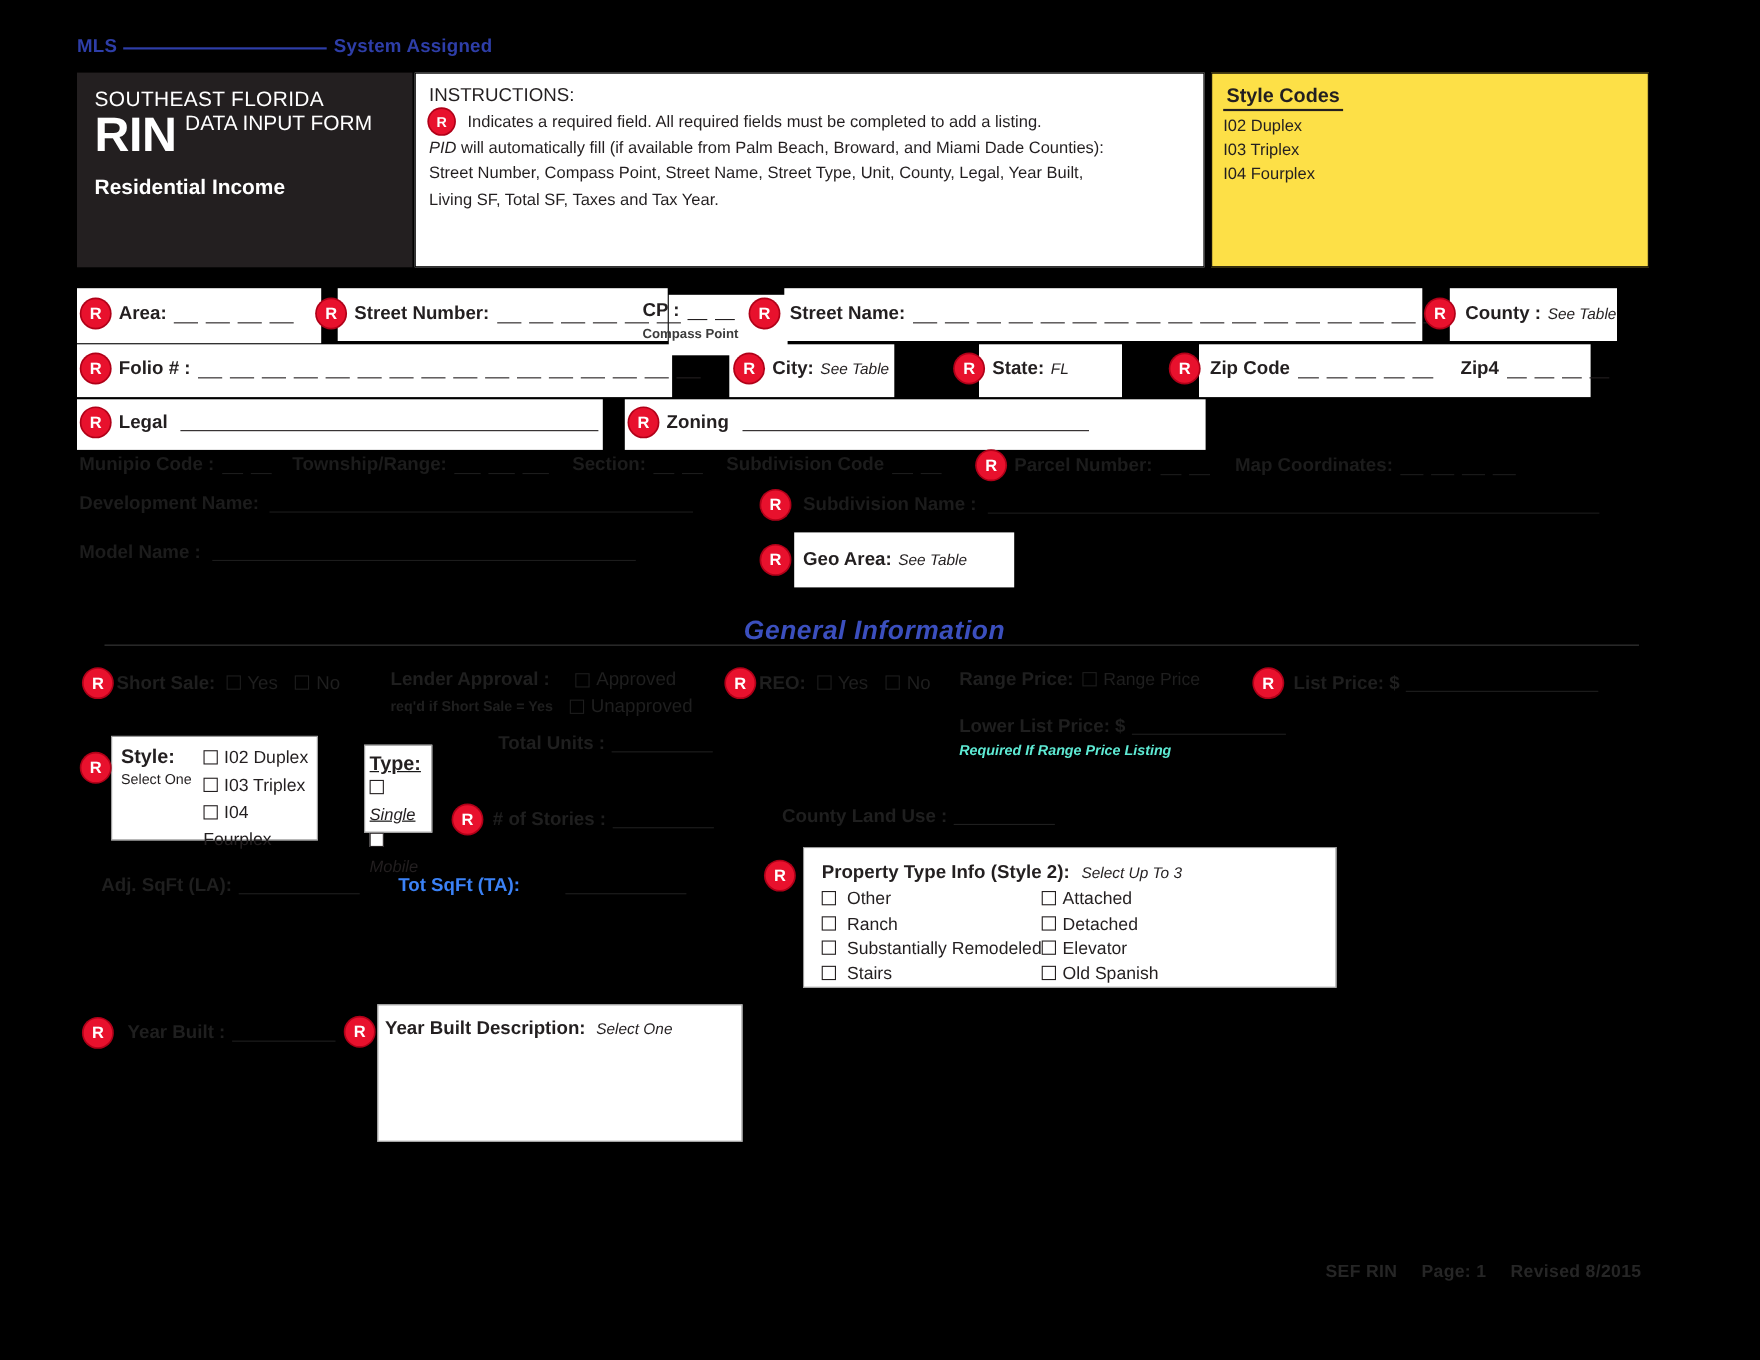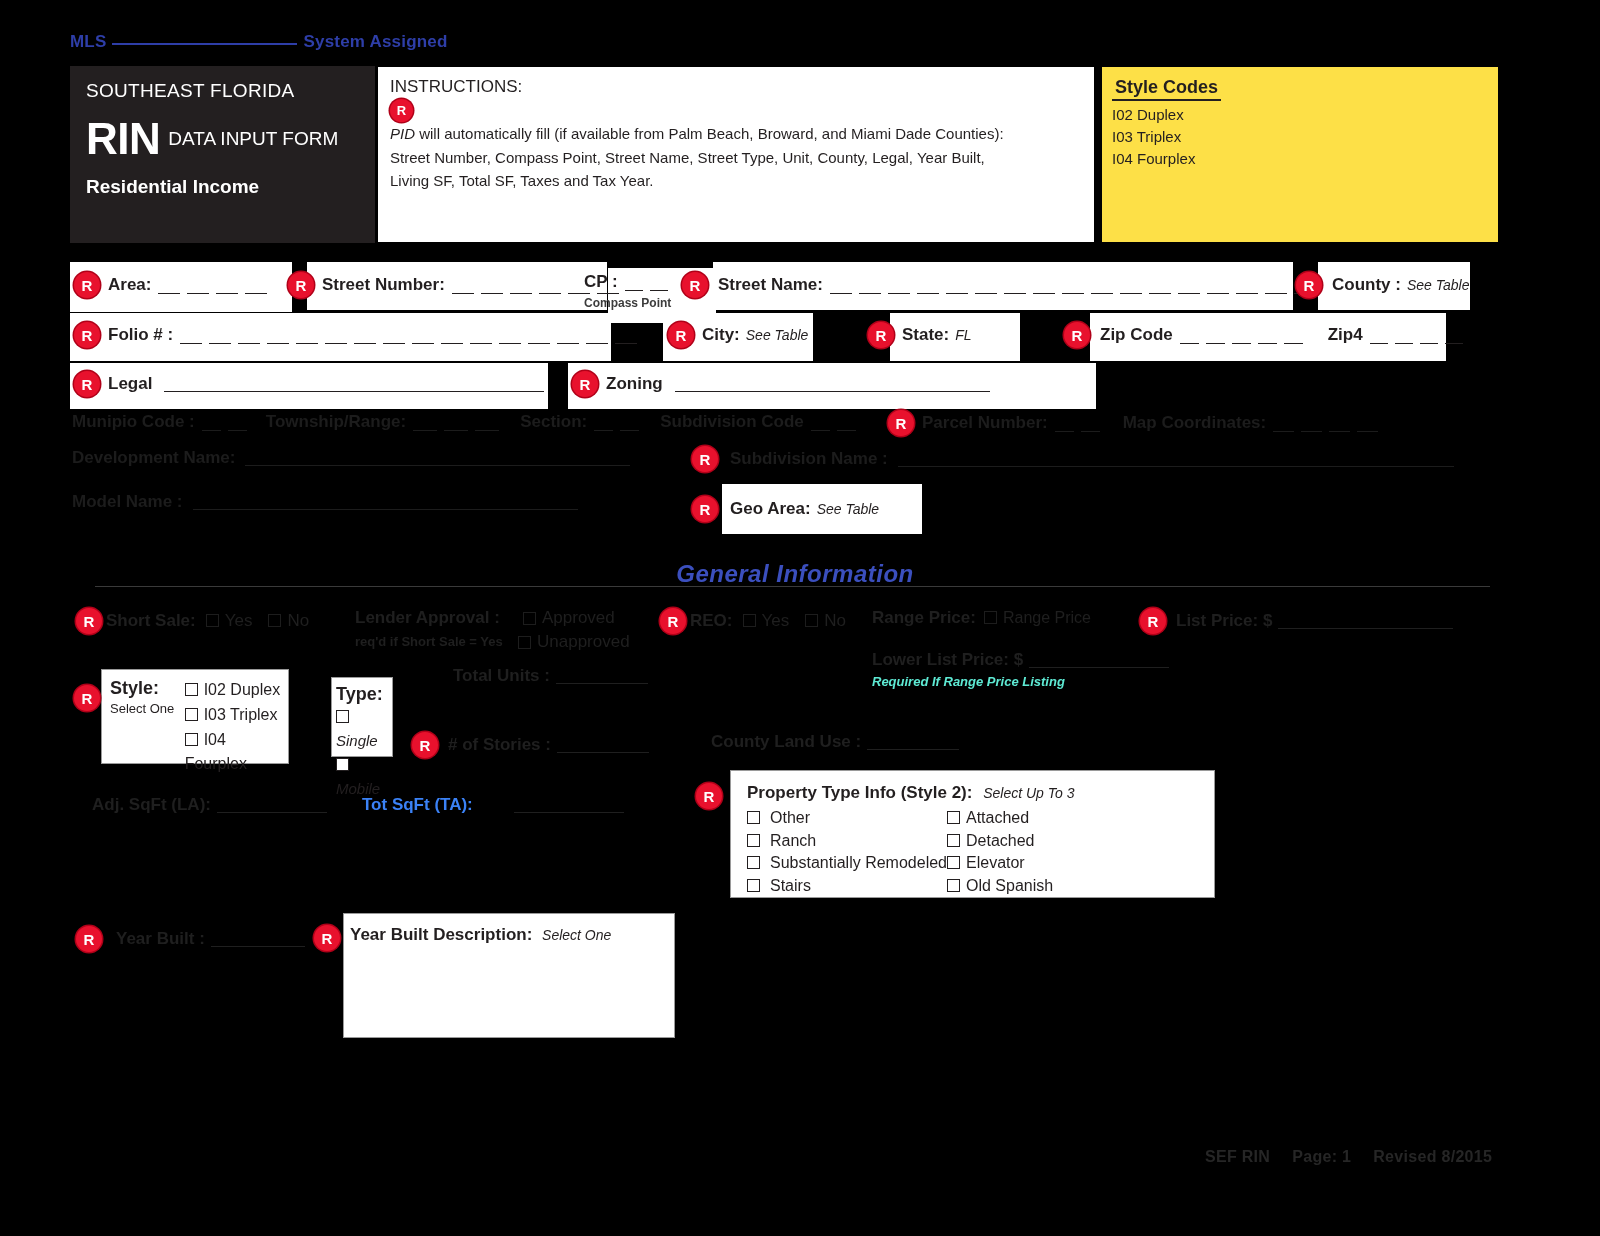--- a/index.html
+++ b/index.html
@@ -25,21 +25,21 @@
     display: inline-block; width: 185px; border-bottom: 2.5px solid #2e3ea8;
     margin: 0 6px; vertical-align: 2px;
   }
 
   
   .hdr-dark {
     left: 70px; top: 66px; width: 305px; height: 177px;
     background: #231f20; color: #fff; padding: 14px 0 0 16px;
   }
   .hdr-se { font-size: 19px; font-weight: 400; letter-spacing: .3px; }
-  .hdr-rinline { margin-top: 16px; display: flex; align-items: center; }
+  .hdr-rinline { display: flex; align-items: flex-start; }
   .hdr-rin { font-size: 44px; font-weight: bold; letter-spacing: -.5px; line-height: .95; }
   .hdr-dif { font-size: 19px; margin-left: 8px; }
   .hdr-res { margin-top: 16px; font-size: 19px; font-weight: bold; }
 
   .instr-box {
     left: 377px; top: 66px; width: 718px; height: 177px;
     background: #fff; border: 1.5px solid #000; padding: 10px 12px;
   }
   .instr-title { font-size: 17px; color: #231f20; margin-bottom: 2px; }
   .instr-l { font-size: 15px; color: #231f20; line-height: 1.58; white-space: nowrap; }
@@ -115,20 +115,21 @@
       <span class="hdr-rin">RIN</span>
       <span class="hdr-dif">DATA INPUT FORM</span>
     </div>
     <div class="hdr-res">Residential Income</div>
   </div>
 
   <div class="abs instr-box">
     <div class="instr-title">INSTRUCTIONS:</div>
     <div class="instr-row1">
       <span class="rbadge sm">R</span>
+      <span class="instr-l">Indicates a required field.  All required fields must be completed to add a listing.</span>
     </div>
     <div class="instr-l"><i>PID</i><span> will automatically fill (if available from Palm Beach, Broward, and Miami Dade Counties):</span></div>
     <div class="instr-l">Street Number, Compass Point, Street Name, Street Type, Unit, County, Legal, Year Built,</div>
     <div class="instr-l">Living SF, Total SF, Taxes and Tax Year.</div>
   </div>
 
   <div class="abs style-box">
     <div class="style-title">Style Codes</div>
     <div class="style-item">I02 Duplex</div>
     <div class="style-item">I03 Triplex</div>
@@ -398,21 +399,21 @@
         <div><i class="cb"></i><span>I02 Duplex</span></div>
         <div><i class="cb"></i><span>I03 Triplex</span></div>
         <div><i class="cb"></i><span>I04 Fourplex</span></div>
       </div>
     </div>
   </div>
   <div class="abs" style="left:74px; top:685px;">
     <span class="rbadge">R</span>
   </div>
 
-  <div class="abs bordbox" style="left:331px; top:677px; width:62px; height:80px; padding:6px 0 16px 4px;">
+  <div class="abs bordbox" style="left:331px; top:677px; width:62px; height:80px; padding:6px 0 16px 4px;text-decoration:underline;">
     <div style="font-size:18px;font-weight:bold;color:#231f20;">Type:</div>
     <div style="font-size:15px;color:#231f20;line-height:1.6;font-style:italic;">
       <div><i class="cb" style="margin-right:2px"></i><span>Single</span></div>
       <div><i class="cb" style="margin-right:2px"></i><span>Mobile</span></div>
     </div>
   </div>
 
   <div class="abs f" style="left:453px; top:666px; color:#1f1f1f;">
     <b>Total Units  :</b>
     <span class="ul" style="border-color:#1f1f1f;width:92px;margin-left:6px;height:16px;"></span>

